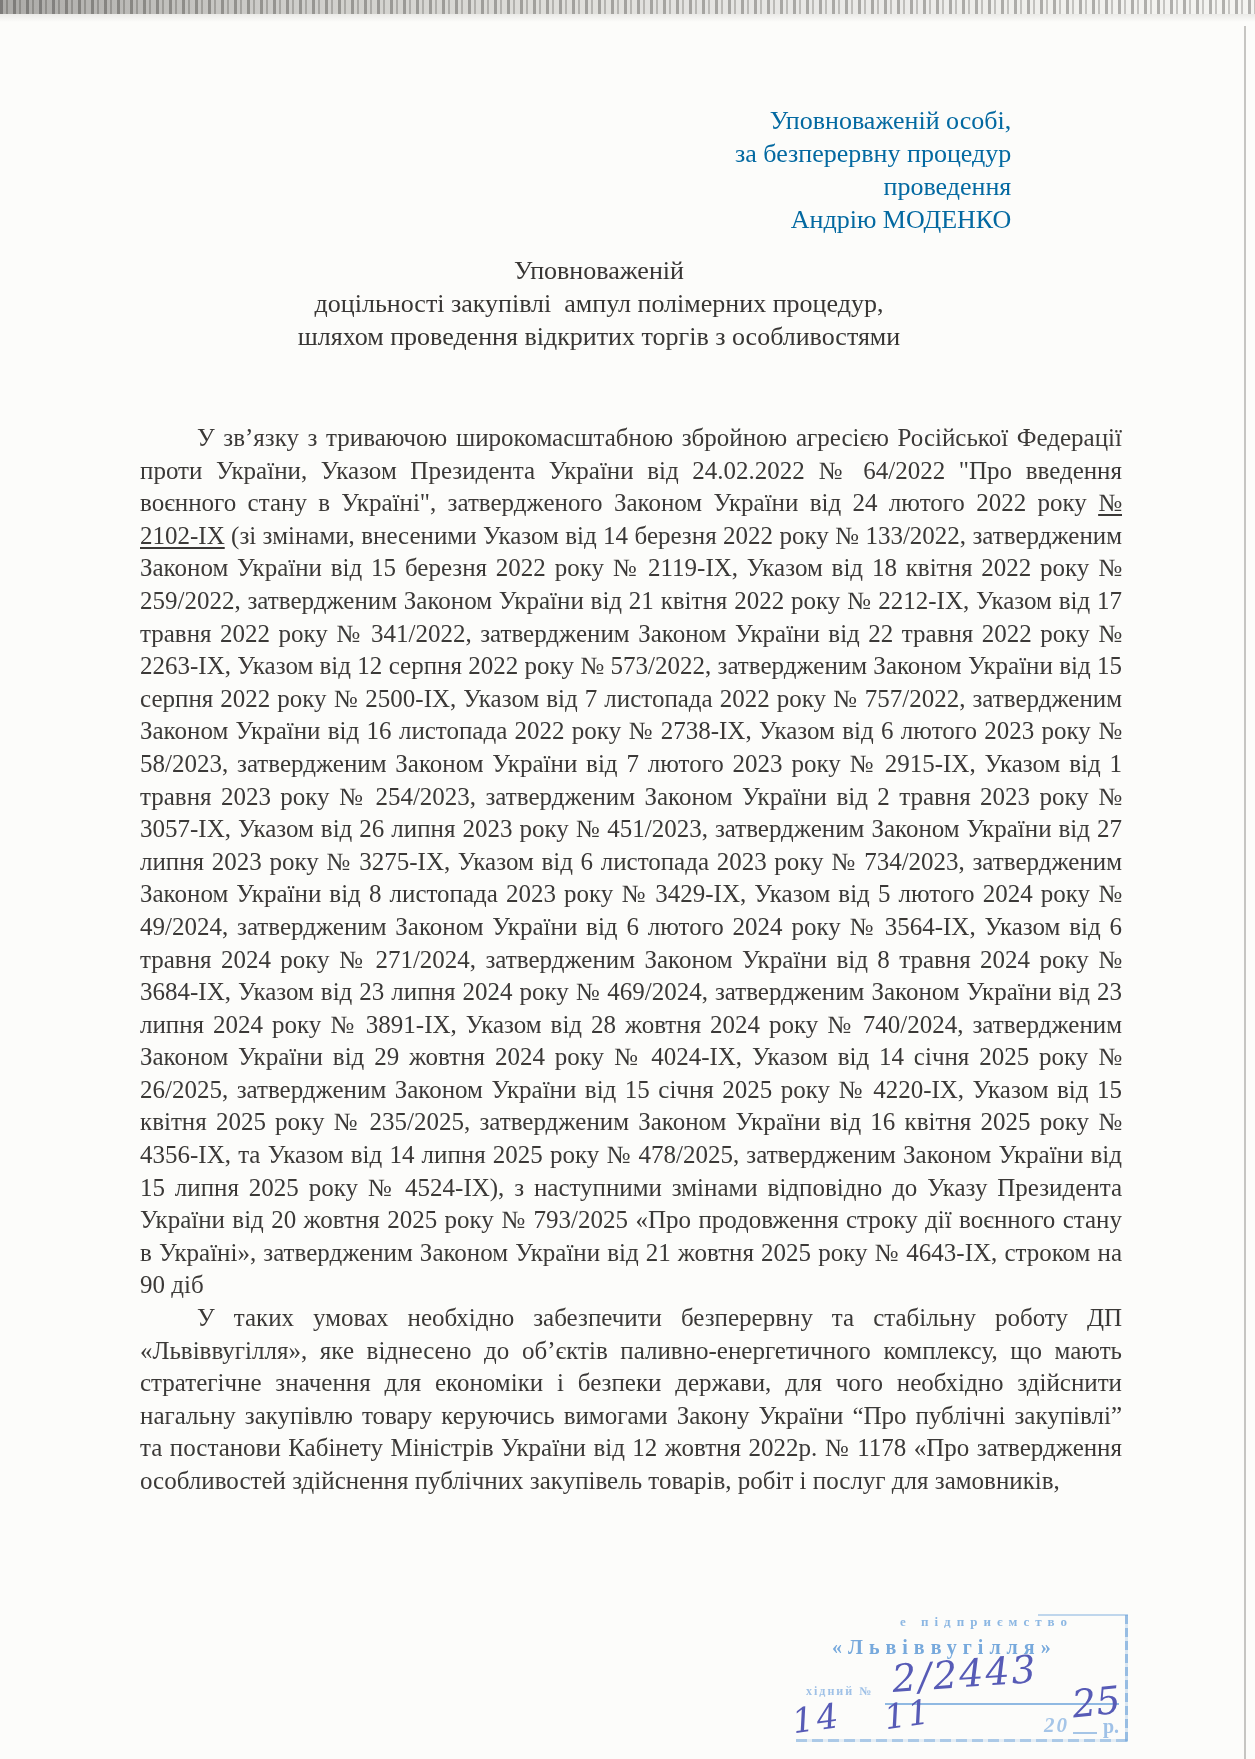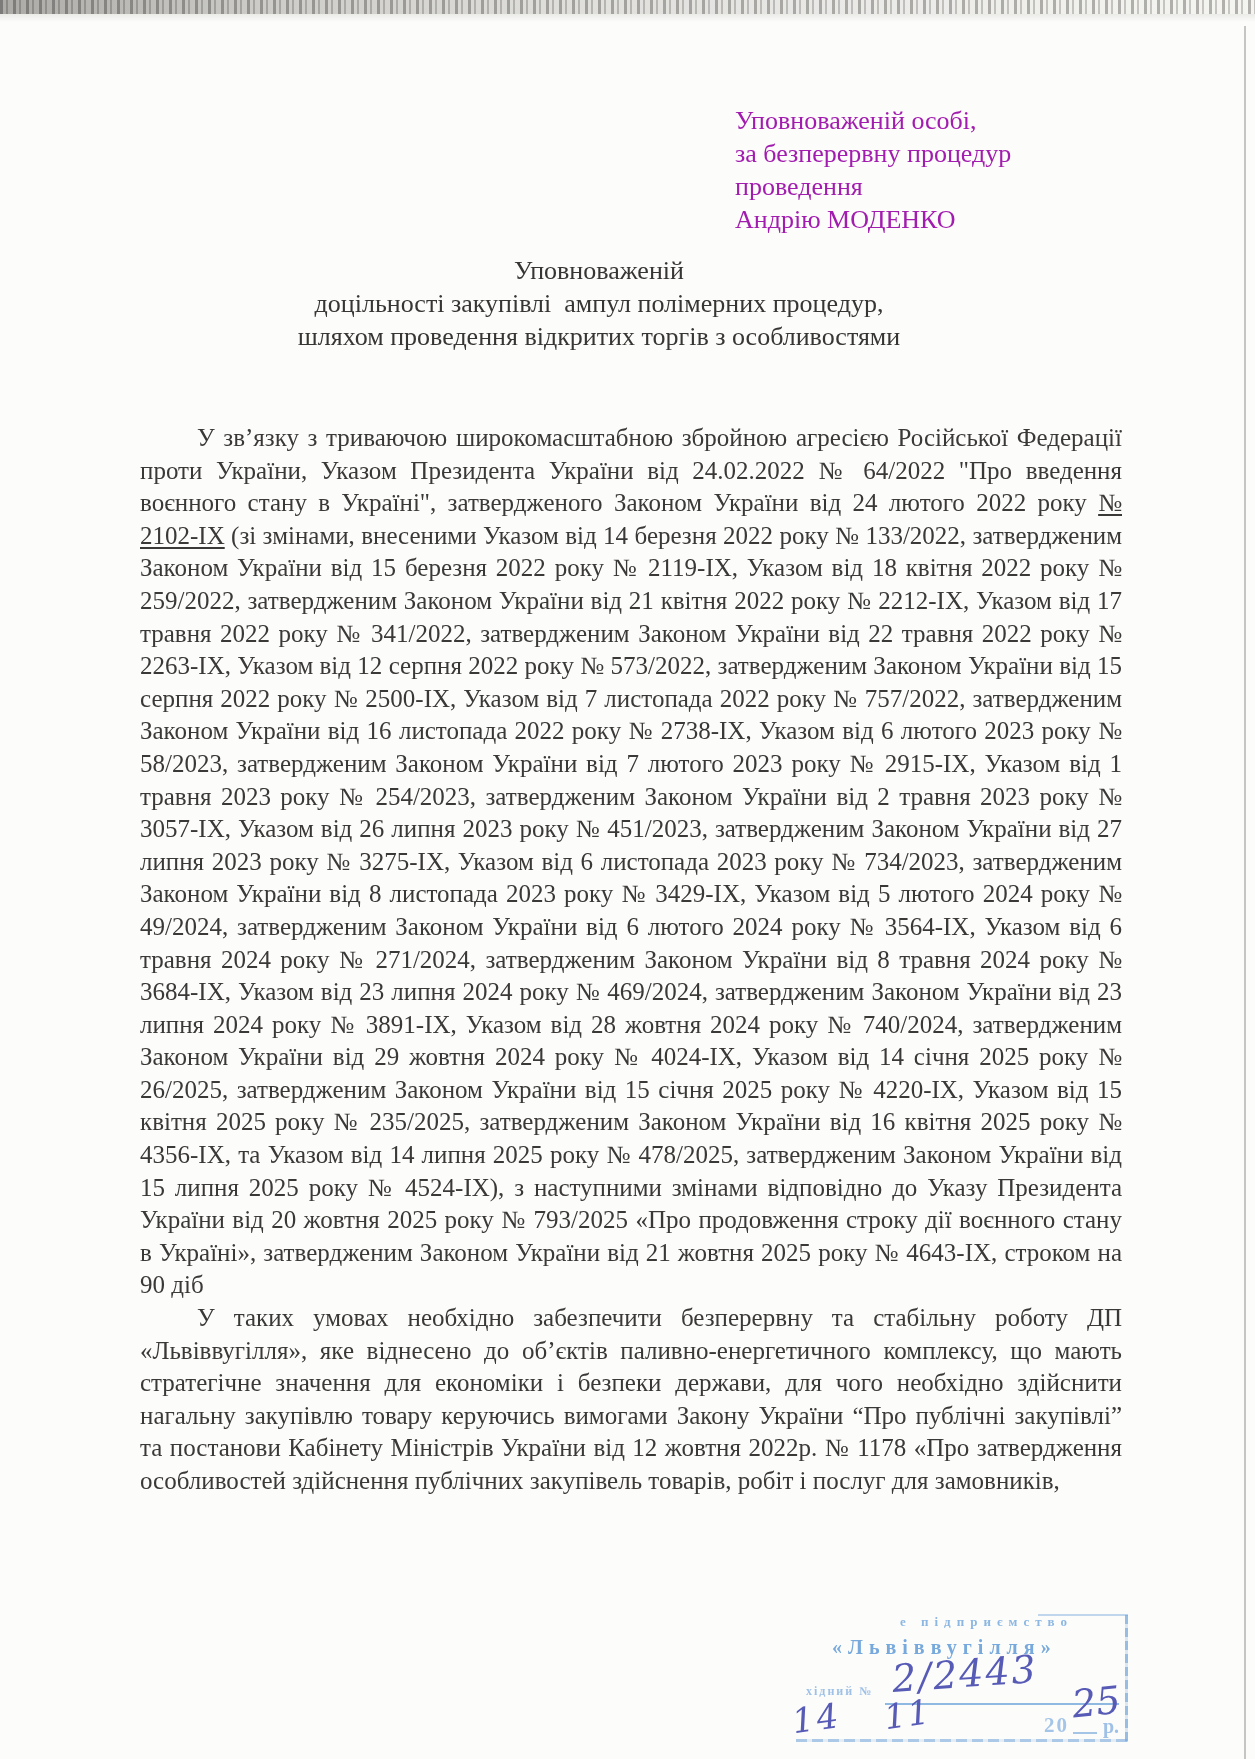--- a/index.html
+++ b/index.html
@@ -34,21 +34,22 @@
     background:linear-gradient(180deg, rgba(130,128,122,.14), rgba(0,0,0,0));
   }
   
   .scan-edge{
     position:absolute;left:1244px;top:26px;bottom:0;width:2px;
     background:rgba(132,130,126,.45);
   }
   .recipient{
     position:absolute;left:735px;top:104px;
     font-size:26px;line-height:33px;
-    color:#a21caf;
+    color:#0369a1;
+    text-align:right;
   }
   .doc-title{
     position:absolute;left:140px;top:254px;width:982px;
     padding-right:64px;box-sizing:border-box;
     text-align:center;
     font-size:26px;line-height:33px;
     color:#383634;
   }
   .title-line{white-space:pre-wrap;}
   .doc-body{
@@ -95,20 +96,21 @@
     color:rgba(128,174,224,.75);
   }
   .stamp-line-number{
     position:absolute;left:97px;top:93px;width:234px;height:2px;
     background:rgba(116,168,220,.8);
   }
   .stamp-year-prefix{
     position:absolute;left:256px;top:103px;
     font-size:21px;font-weight:bold;letter-spacing:2px;
     color:rgba(128,174,224,.7);
+    font-style:italic;
   }
   .stamp-year-line{
     position:absolute;left:285px;top:122px;width:24px;height:2px;
     background:rgba(118,168,219,.65);
   }
   .stamp-year-suffix{
     position:absolute;left:315px;top:105px;
     font-size:20px;font-weight:bold;
     color:rgba(128,174,224,.75);
   }

